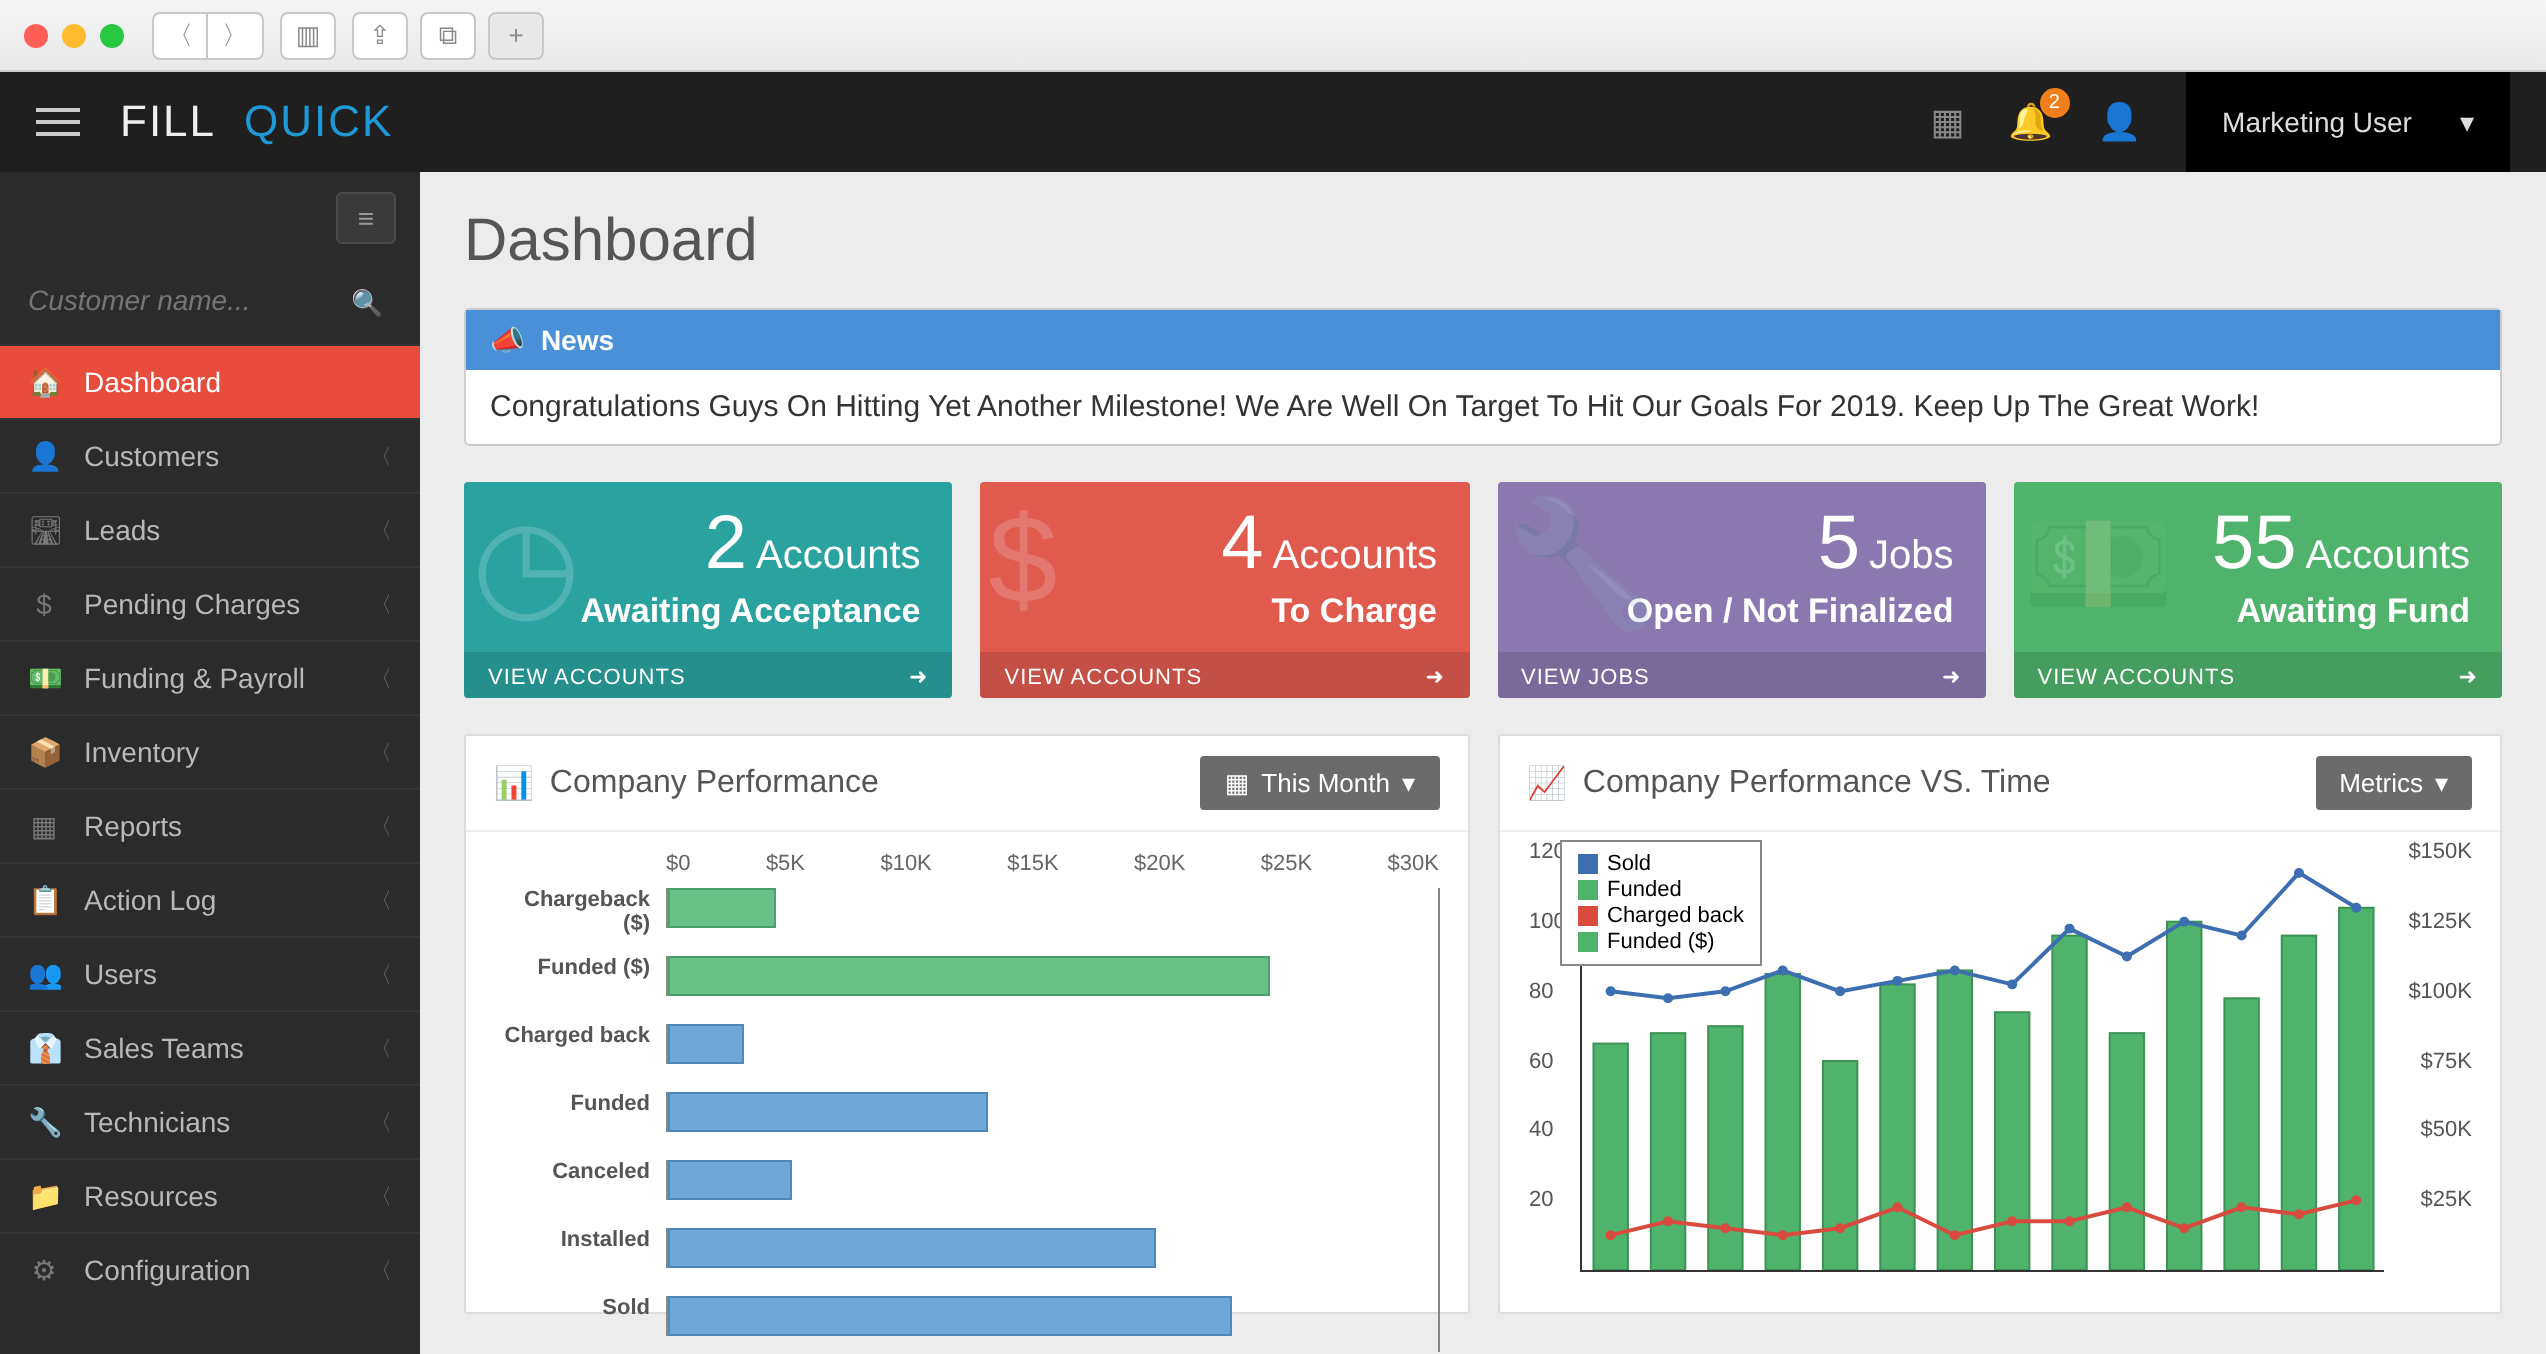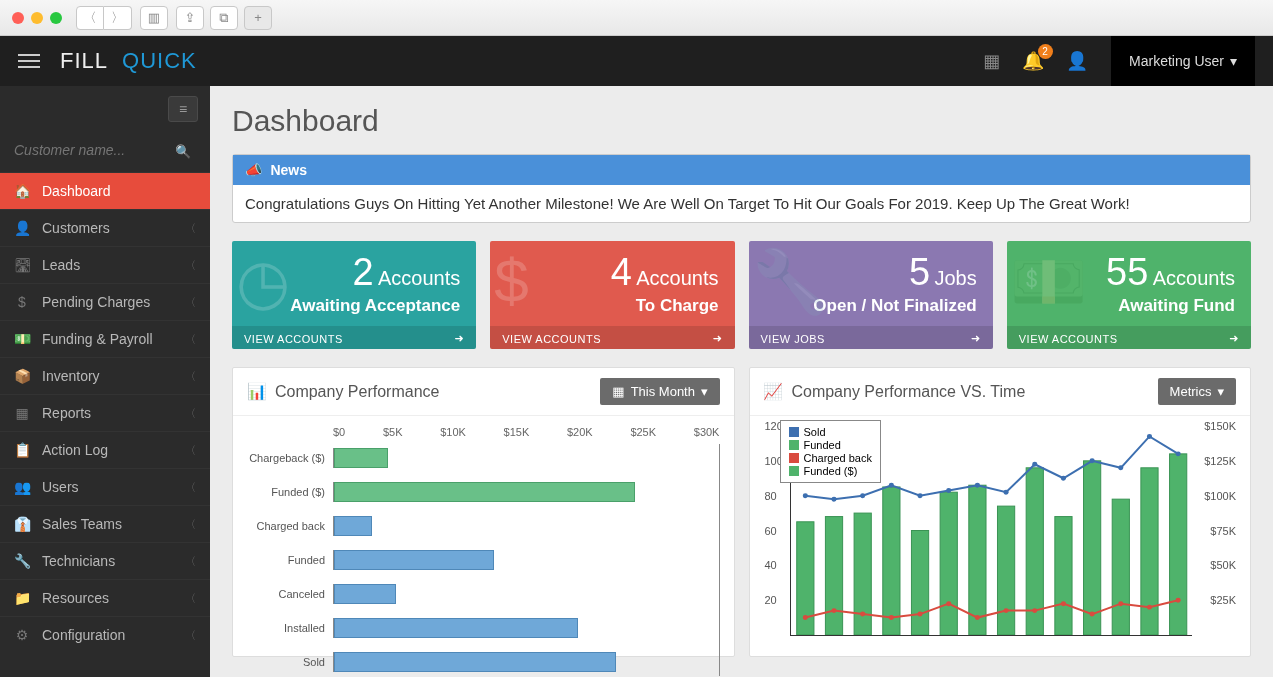--- a/index.html
+++ b/index.html
@@ -17,21 +17,21 @@
 .right-bc{display:flex;gap:6px;}
 .app-header{height:50px;background:#1f1f1f;color:#fff;display:flex;align-items:center;padding:0 18px;justify-content:space-between;}
 .logo{display:flex;align-items:center;gap:14px;font-size:22px;letter-spacing:1px;}
 .logo .ham{display:inline-block;width:22px;height:14px;border-top:2px solid #ccc;border-bottom:2px solid #ccc;position:relative;margin-right:6px;}
 .logo .ham::before{content:'';position:absolute;top:4px;left:0;right:0;height:2px;background:#ccc;}
 .logo .fill{color:#eee;font-weight:300;}
 .logo .quick{color:#1f98d6;font-weight:300;}
 .hdr-right{display:flex;align-items:center;gap:22px;}
 .hdr-icon{color:#888;font-size:18px;position:relative;}
 .badge{position:absolute;top:-6px;right:-8px;background:#f07f1b;color:#fff;border-radius:50%;width:15px;height:15px;font-size:10px;display:flex;align-items:center;justify-content:center;}
-.user-menu{background:#000;color:#ddd;padding:0 18px;height:50px;display:flex;align-items:center;font-size:14px;gap:6px;}
+.user-menu{background:#000;color:#ddd;padding:0 18px;height:50px;display:flex;align-items:center;font-size:14px;gap:24px;}
 .layout{display:flex;height:calc(677px - 36px - 50px);}
 .sidebar{width:210px;background:#2b2b2b;color:#b8b8b8;font-size:14px;display:flex;flex-direction:column;}
 .sb-toggle-row{display:flex;justify-content:flex-end;padding:10px 12px;}
 .sb-toggle{width:30px;height:26px;background:#3a3a3a;border:1px solid #4a4a4a;border-radius:3px;display:flex;align-items:center;justify-content:center;color:#999;}
 .sb-search{padding:10px 14px 14px;position:relative;}
 .sb-search input{width:100%;background:transparent;border:none;color:#c4b5fd;font-size:14px;font-style:italic;outline:none;}
 .sb-search .sicon{position:absolute;right:18px;top:12px;color:#666;font-size:13px;}
 .sb-item{display:flex;align-items:center;padding:10px 14px;gap:12px;border-top:1px solid #333;cursor:pointer;position:relative;}
 .sb-item.active{background:#e74c3c;color:#fff;}
 .sb-item .chev{position:absolute;right:14px;color:#666;font-size:11px;}
@@ -52,21 +52,21 @@
 .stat-footer{background:rgba(0,0,0,.12);padding:6px 12px;font-size:11px;letter-spacing:.5px;display:flex;justify-content:space-between;align-items:center;}
 .sc-teal{background:#2aa3a0;} .sc-red{background:#e05a4e;} .sc-purple{background:#8b78b1;} .sc-green{background:#4fb36b;}
 .charts-row{display:flex;gap:14px;}
 .panel{flex:1;background:#fff;border:1px solid #ddd;border-radius:2px;}
 .panel-hdr{display:flex;justify-content:space-between;align-items:center;padding:10px 14px;border-bottom:1px solid #eee;}
 .panel-hdr .ttl{font-size:16px;color:#555;display:flex;align-items:center;gap:8px;}
 .panel-btn{background:#6b6b6b;color:#fff;border:none;padding:6px 12px;font-size:13px;border-radius:2px;display:flex;align-items:center;gap:6px;}
 .chart-body{padding:10px 14px 0 14px;height:240px;position:relative;}
 
 .bc-col-labels{display:flex;font-size:11px;color:#666;margin-left:86px;justify-content:space-between;margin-bottom:6px;}
-.bc-row{display:flex;align-items:center;height:28px;margin-bottom:6px;}
+.bc-row{display:flex;align-items:flex-start;height:28px;margin-bottom:6px;font-weight:bold;}
 .bc-label{width:86px;text-align:right;padding-right:8px;font-size:11px;color:#555;}
 .bc-track{flex:1;height:20px;position:relative;border-left:1px solid #888;}
 .bc-bar{height:100%;}
 .bc-green{background:#69c088;border:1px solid #4aa06a;}
 .bc-blue{background:#6fa8d8;border:1px solid #4f88b8;}
 .bc-area{position:relative;border-right:1px solid #888;}
 
 .combo{position:relative;height:210px;margin-left:26px;margin-right:44px;border:1px solid #333;border-top:none;border-right:none;}
 .combo .ylab-l{position:absolute;left:-26px;font-size:11px;transform:translateY(-50%);color:#555;}
 .combo .ylab-r{position:absolute;right:-44px;font-size:11px;transform:translateY(-50%);color:#555;}

